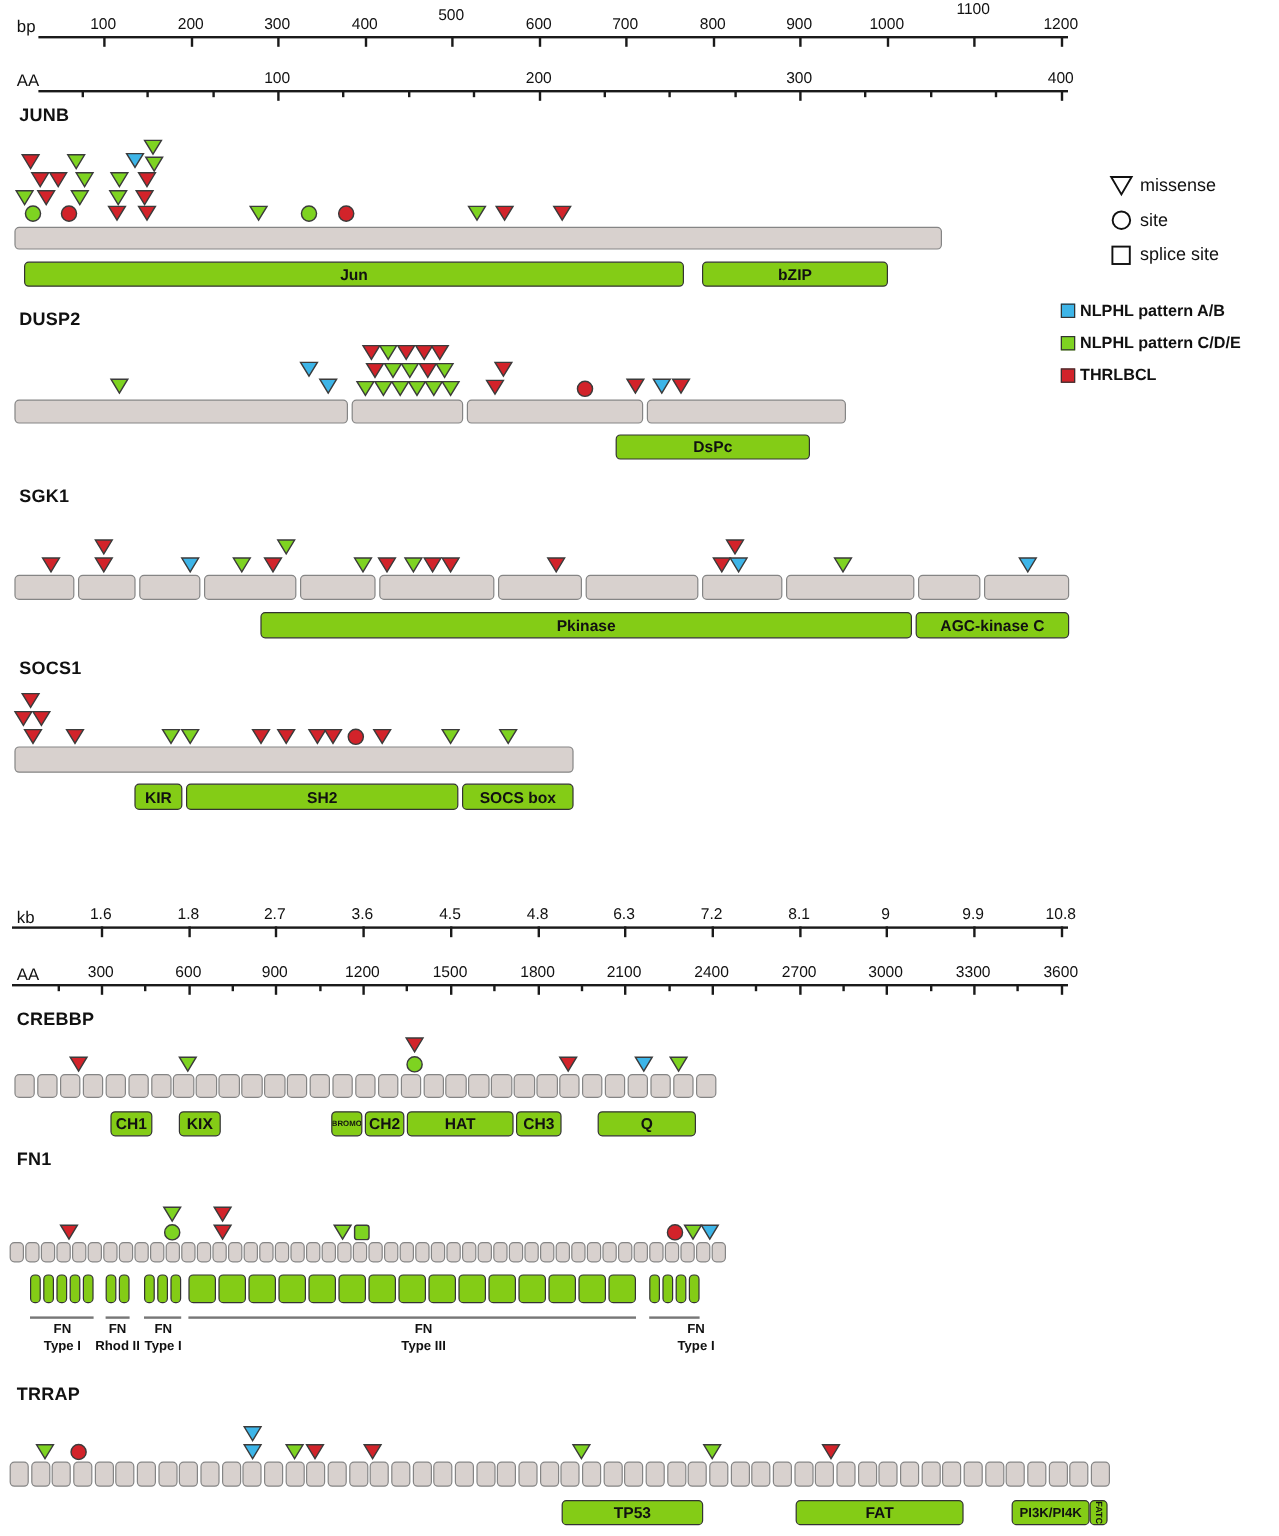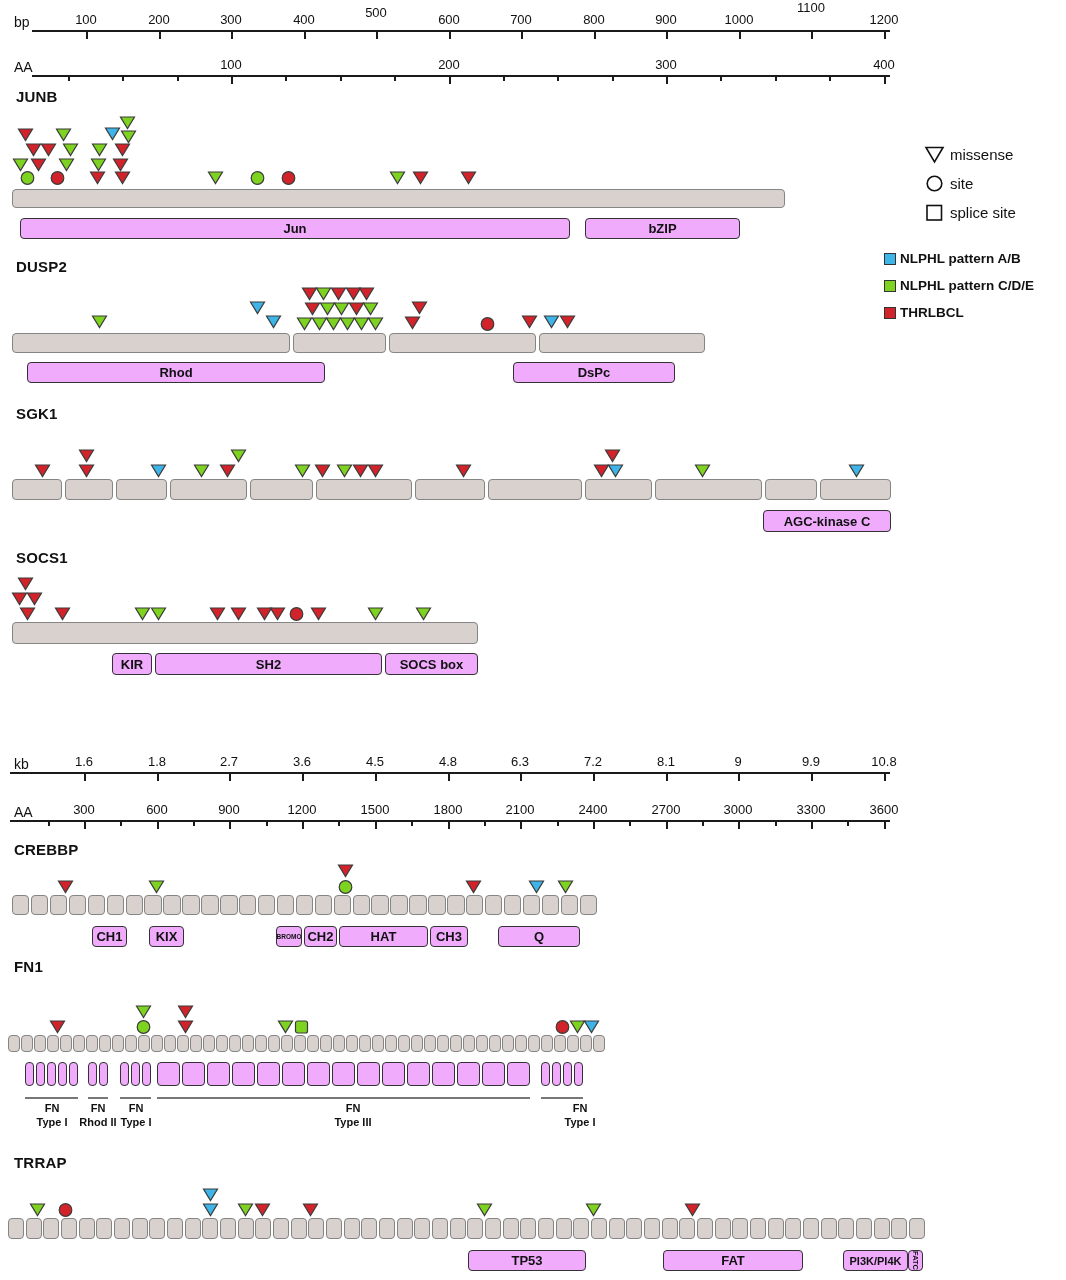--- a/index.html
+++ b/index.html
@@ -5,21 +5,21 @@
   html,body{margin:0;padding:0;background:#fff;}
   body{font-family:"Liberation Sans","DejaVu Sans",sans-serif;color:#111;}
   #canvas{position:relative;width:1066px;height:1280px;background:#fff;overflow:hidden;}
   .hline{position:absolute;height:2px;background:#1a1a1a;}
   .tick{position:absolute;width:2px;background:#1a1a1a;}
   .tick.minor{width:1.5px;}
   .ticklabel{position:absolute;width:56px;text-align:center;font-size:13px;color:#111;}
   .unit{position:absolute;font-size:14px;color:#111;}
   .gene-name{position:absolute;font-weight:bold;font-size:15px;letter-spacing:.2px;}
   .seg{position:absolute;background:#d8d1ce;border:1px solid #858585;border-radius:4px;box-sizing:border-box;}
-  .dom{position:absolute;background:#f0abfc;border:1.5px solid #333;border-radius:4px;box-sizing:border-box;
+  .dom{position:absolute;background:#84cc16;border:1.5px solid #333;border-radius:4px;box-sizing:border-box;
        display:flex;align-items:center;justify-content:center;font-weight:bold;font-size:13px;overflow:hidden;white-space:nowrap;}
   .dom.small{font-size:6.5px;}
   .dom.mid{font-size:11px;}
   .dom.rot{font-size:7.5px;writing-mode:vertical-rl;letter-spacing:0;}
   .marker{position:absolute;width:17px;height:15px;}
   .marker svg{display:block;}
   .legicon{position:absolute;width:21px;height:19px;}
   .leg-label{position:absolute;font-size:15px;}
   .leg-color-label{position:absolute;font-size:13.5px;font-weight:bold;}
   .leg-swatch{position:absolute;width:12px;height:12px;border:1px solid #333;box-sizing:border-box;}
@@ -269,21 +269,20 @@
     <div class="marker" style="left: 459.5px; top: 170px;">
       <svg width="17" height="15" viewBox="0 0 17 15">
         <polygon style="fill:#d2232a;stroke:#3b3b3b;stroke-width:1.2" points="1.5,2 15.5,2 8.5,13.5"></polygon>
       </svg>
     </div>
     <div class="gene-name" style="left: 16px; top: 258px;">DUSP2</div>
     <div class="seg" style="left: 12px; top: 333px; width: 278px; height: 20px;"></div>
     <div class="seg" style="left: 293px; top: 333px; width: 93px; height: 20px;"></div>
     <div class="seg" style="left: 389px; top: 333px; width: 147px; height: 20px;"></div>
     <div class="seg" style="left: 539px; top: 333px; width: 166px; height: 20px;"></div>
-    <div class="dom" style="left: 27px; top: 362px; width: 298px; height: 21px;">Rhod</div>
     <div class="dom" style="left: 513px; top: 362px; width: 162px; height: 21px;">DsPc</div>
     <div class="marker" style="left: 90.5px; top: 314px;">
       <svg width="17" height="15" viewBox="0 0 17 15">
         <polygon style="fill:#7ed321;stroke:#3b3b3b;stroke-width:1.2" points="1.5,2 15.5,2 8.5,13.5"></polygon>
       </svg>
     </div>
     <div class="marker" style="left: 248.5px; top: 300px;">
       <svg width="17" height="15" viewBox="0 0 17 15">
         <polygon style="fill:#3db5e8;stroke:#3b3b3b;stroke-width:1.2" points="1.5,2 15.5,2 8.5,13.5"></polygon>
       </svg>
@@ -409,20 +408,21 @@
     <div class="seg" style="left: 116px; top: 479px; width: 51px; height: 21px;"></div>
     <div class="seg" style="left: 170px; top: 479px; width: 77px; height: 21px;"></div>
     <div class="seg" style="left: 250px; top: 479px; width: 63px; height: 21px;"></div>
     <div class="seg" style="left: 316px; top: 479px; width: 96px; height: 21px;"></div>
     <div class="seg" style="left: 415px; top: 479px; width: 70px; height: 21px;"></div>
     <div class="seg" style="left: 488px; top: 479px; width: 94px; height: 21px;"></div>
     <div class="seg" style="left: 585px; top: 479px; width: 67px; height: 21px;"></div>
     <div class="seg" style="left: 655px; top: 479px; width: 107px; height: 21px;"></div>
     <div class="seg" style="left: 765px; top: 479px; width: 52px; height: 21px;"></div>
     <div class="seg" style="left: 820px; top: 479px; width: 71px; height: 21px;"></div>
+    <div class="dom" style="left: 217px; top: 510px; width: 543px; height: 22px;">Pkinase</div>
     <div class="dom" style="left: 763px; top: 510px; width: 128px; height: 22px;">AGC-kinase C</div>
     <div class="marker" style="left: 33.5px; top: 463px;">
       <svg width="17" height="15" viewBox="0 0 17 15">
         <polygon style="fill:#d2232a;stroke:#3b3b3b;stroke-width:1.2" points="1.5,2 15.5,2 8.5,13.5"></polygon>
       </svg>
     </div>
     <div class="marker" style="left: 77.5px; top: 448px;">
       <svg width="17" height="15" viewBox="0 0 17 15">
         <polygon style="fill:#d2232a;stroke:#3b3b3b;stroke-width:1.2" points="1.5,2 15.5,2 8.5,13.5"></polygon>
       </svg>

